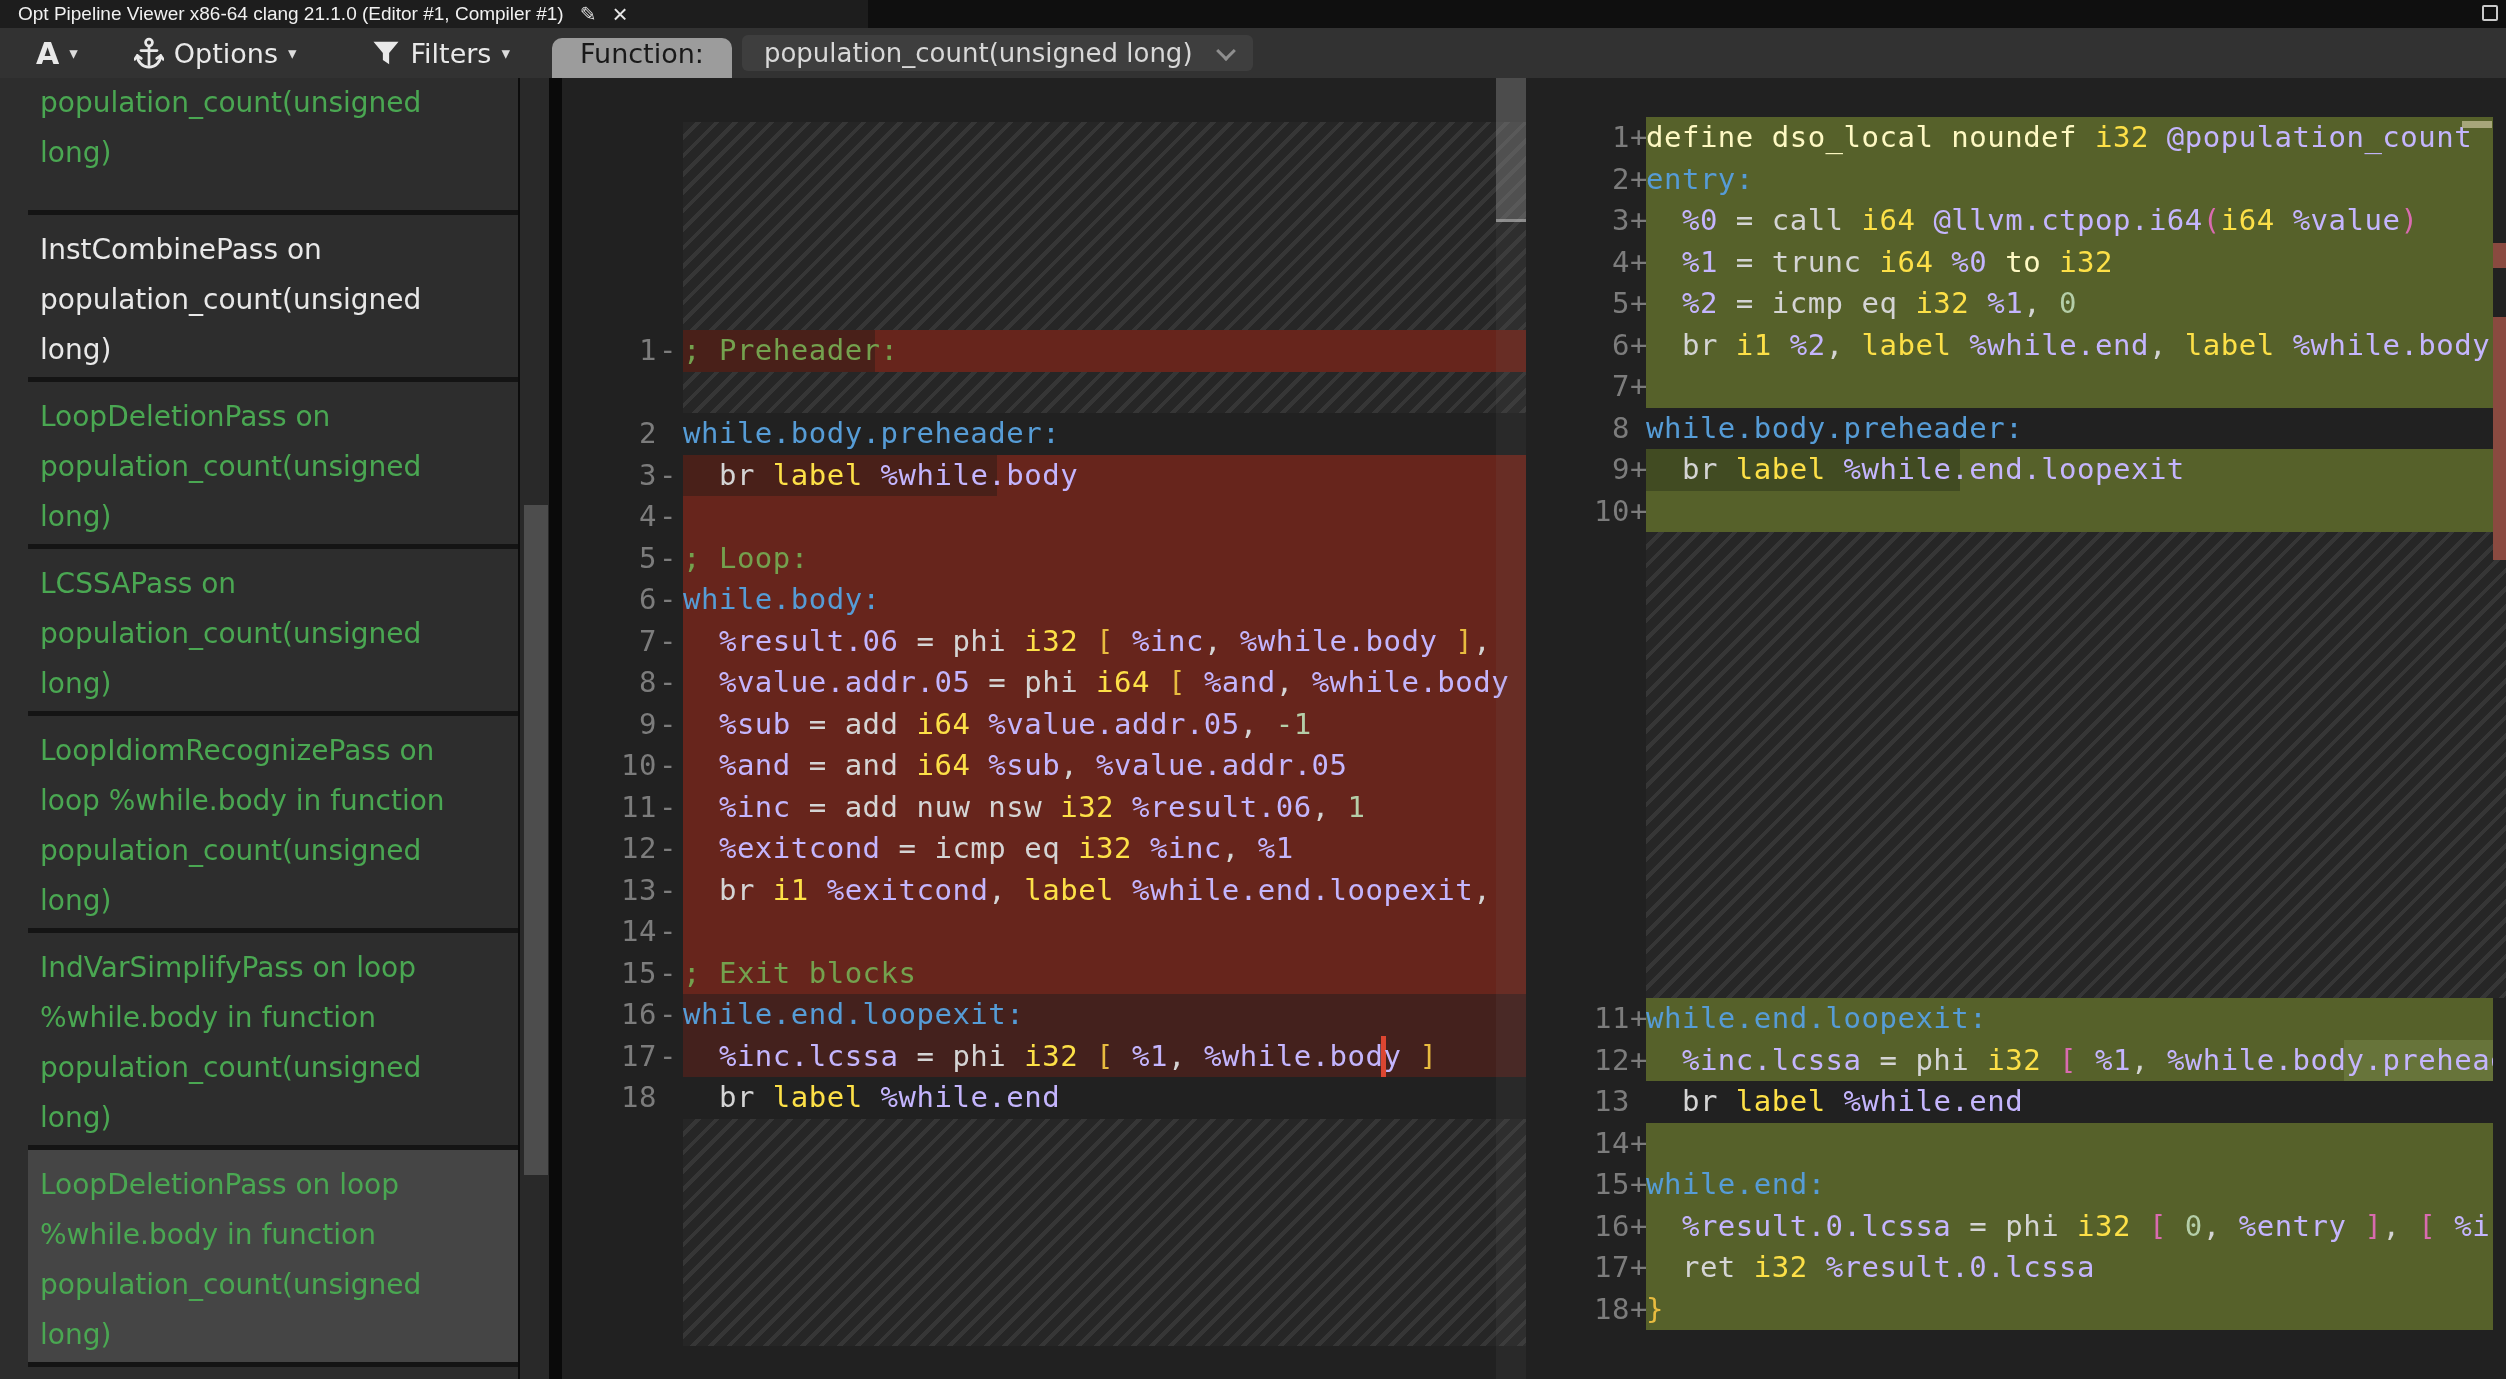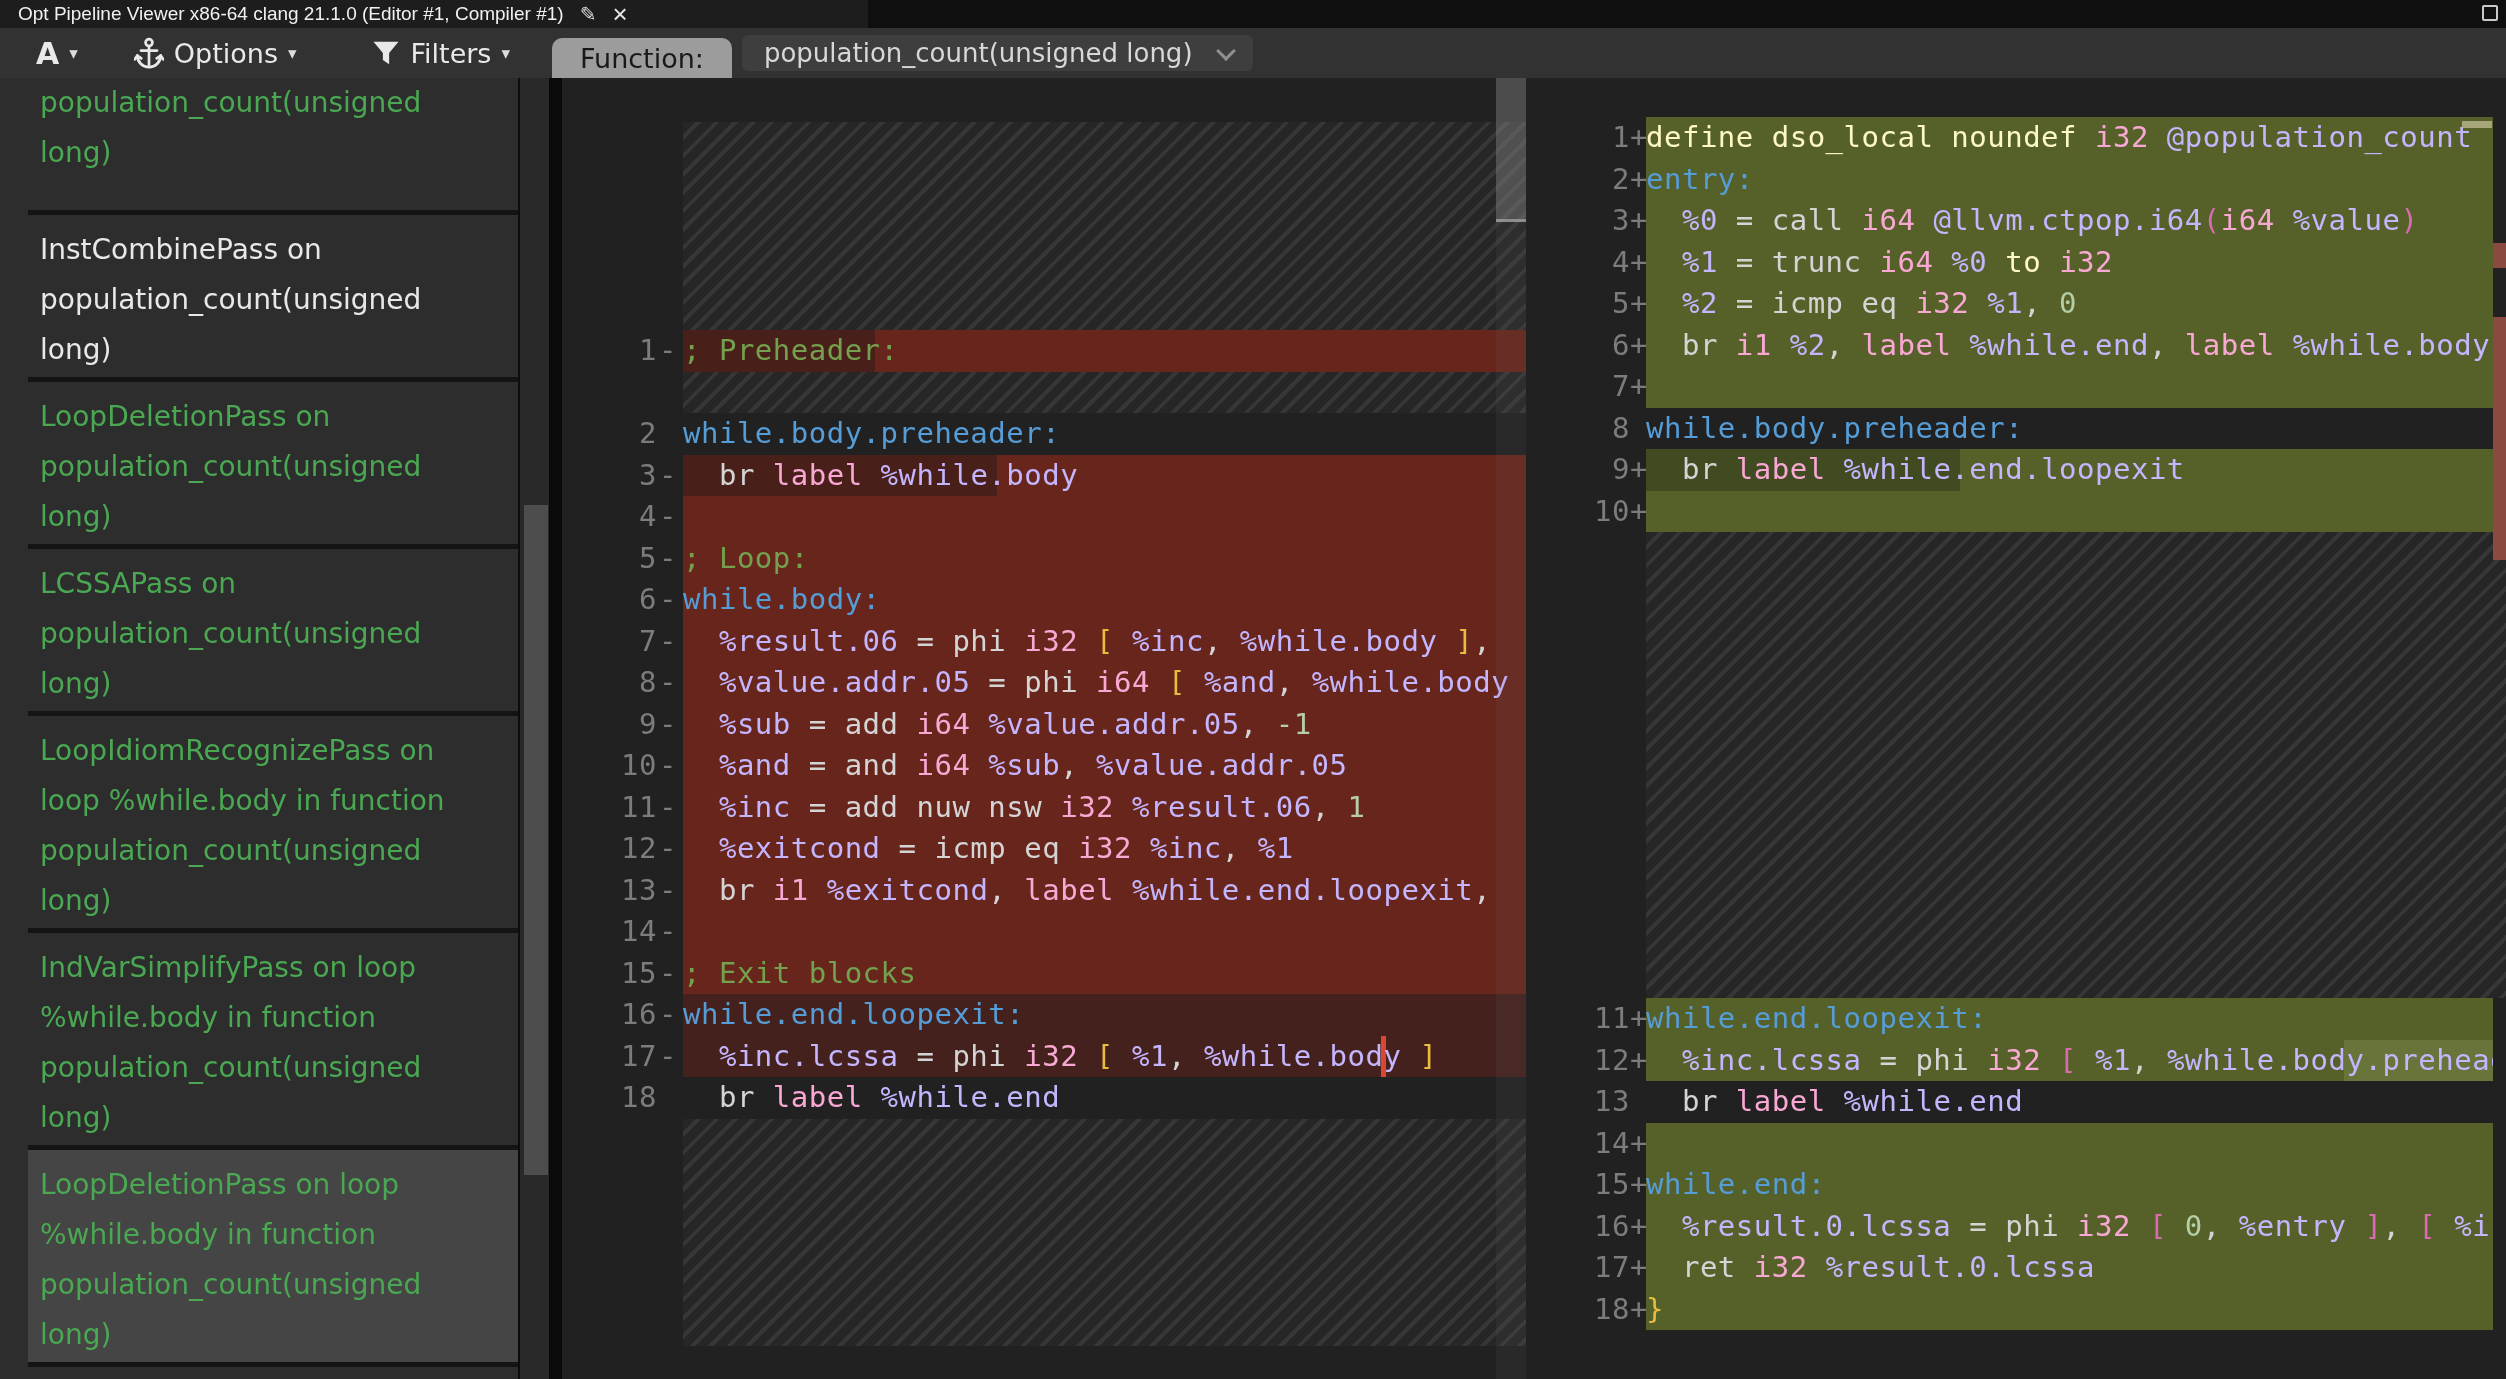--- a/index.html
+++ b/index.html
@@ -15,21 +15,21 @@
   .tab .close-ic{font-size:26px;color:#e6e6e6;line-height:20px;}
   .corner-ic{position:absolute;right:8px;top:5px;width:12px;height:12px;border:2px solid #c9c9c9;border-radius:2px;}
 
   
   .toolbar{position:absolute;left:0;top:28px;width:2506px;height:50px;background:#323232;
            display:flex;align-items:center;color:#e9e9e9;font-size:27px;}
   .tbtn{display:flex;align-items:center;gap:10px;white-space:nowrap;}
   .caret{font-size:17px;color:#dcdcdc;}
   .font-ic{font-size:30px;font-weight:bold;}
   .fn-chip{align-self:flex-end;height:40px;background:#9c9c9c;color:#191919;
-           border-radius:10px 10px 0 0;display:flex;align-items:center;padding:0 28px;}
+           border-radius:10px 10px 0 0;display:flex;align-items:flex-start;padding:0 28px;}
   .fn-select{margin-left:10px;height:36px;background:#3e3e3e;border-radius:6px;color:#d8d8d8;
              display:flex;align-items:center;padding:0 60px 0 22px;position:relative;font-size:26px;}
   .fn-select .chev{position:absolute;right:20px;top:9px;width:11px;height:11px;
              border-right:3px solid #8f8f8f;border-bottom:3px solid #8f8f8f;transform:rotate(45deg);}
 
   
   .sidebar{position:absolute;left:0;top:78px;width:518px;height:1301px;background:#2d2d2d;
            overflow:hidden;font-size:28px;line-height:50px;padding-left:28px;}
   .sb-item{padding:10px 12px 2px;border-bottom:5px solid #141414;color:#e8e8e8;background:#2d2d2d;}
   .sb-item div{white-space:nowrap;overflow:hidden;}
@@ -58,21 +58,21 @@
   .row.add  .code{background:#56612A;}
   .hatchbg{background-color:#262626;
      background-image:repeating-linear-gradient(135deg, rgba(255,255,255,0) 0 9px, rgba(255,255,255,0.075) 9px 13px);}
   .box{position:absolute;top:0;bottom:0;}
   .box.dd{background:#492019;}
   .box.ad{background:#414B22;}
   .box.al{background:#67743A;}
   .imark{position:absolute;top:0;bottom:0;width:5px;background:#DC4631;}
   .tok{position:relative;}
   .p{color:#D4D4D4}.com{color:#74A14E}.lbl{color:#569CD6}.kw{color:#fef9c3}
-  .typ{color:#f9a8d4}.var{color:#c4b5fd}.num{color:#B5CEA8}.brY{color:#E8BC3F}.brP{color:#D96BB0}
+  .typ{color:#fde047}.var{color:#c4b5fd}.num{color:#B5CEA8}.brY{color:#E8BC3F}.brP{color:#D96BB0}
 
   
   .sbar{position:absolute;right:0;top:0;width:30px;height:100%;background:rgba(120,120,120,0.10);}
   .sbar .thumb{position:absolute;left:0;top:0;width:100%;height:144px;background:rgba(160,160,160,0.30);
                border-bottom:3px solid rgba(190,190,190,0.55);box-sizing:border-box;}
   .ruler{position:absolute;right:0;top:0;width:13px;height:100%;}
   .rmark{position:absolute;left:0;width:13px;background:#8A4A40;}
   .rmark.m1{top:165px;height:25px;}
   .rmark.m2{top:239px;height:243px;}
   .cursor-mark{position:absolute;right:14px;top:43px;width:30px;height:7px;background:rgba(195,190,150,0.75);}

